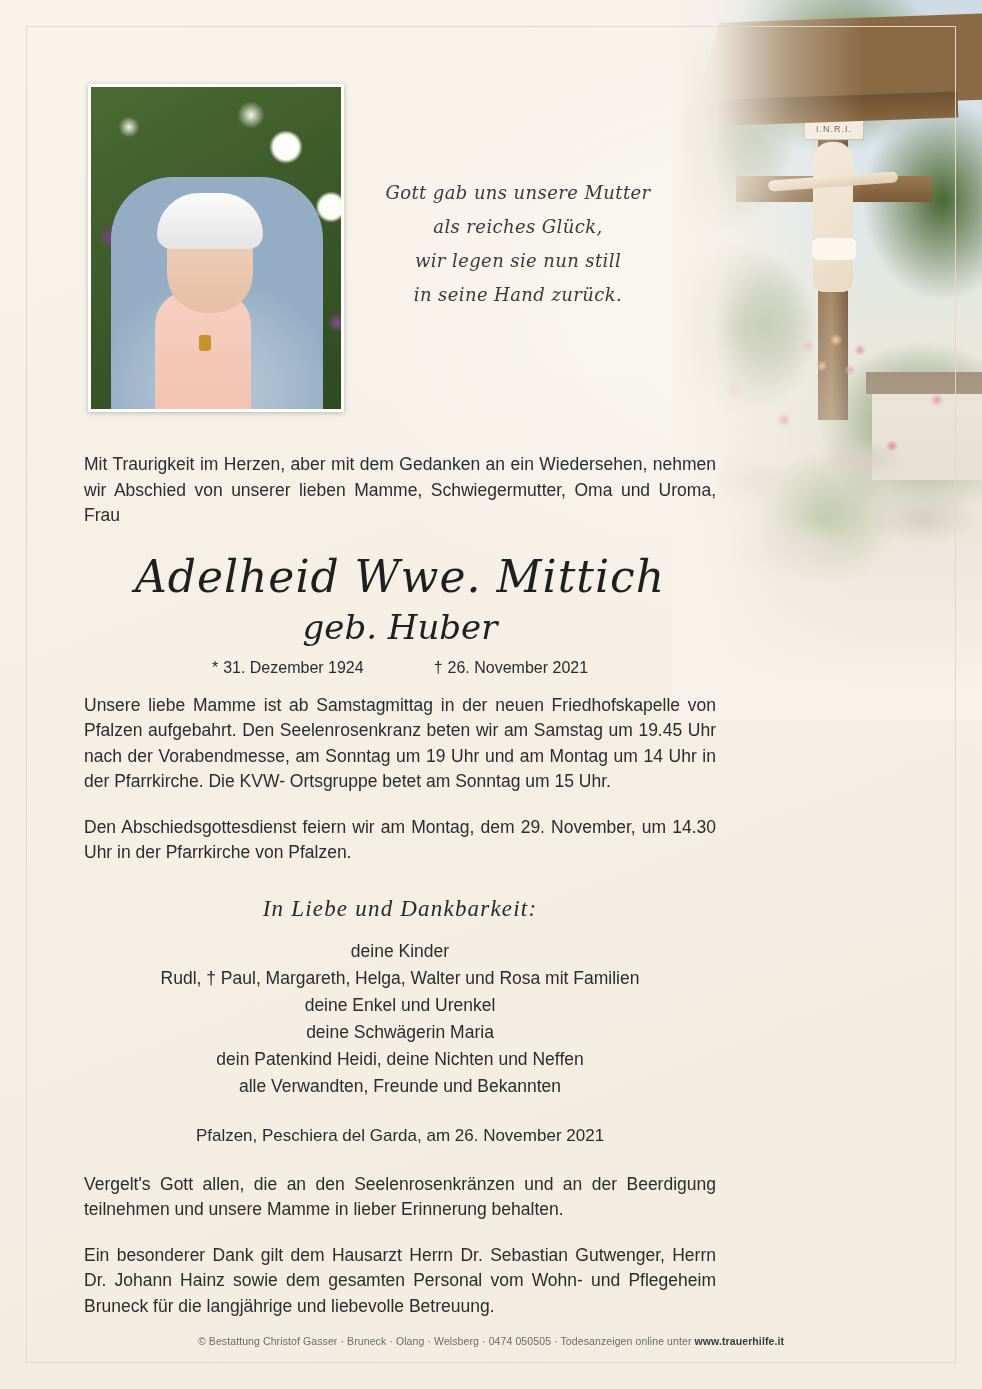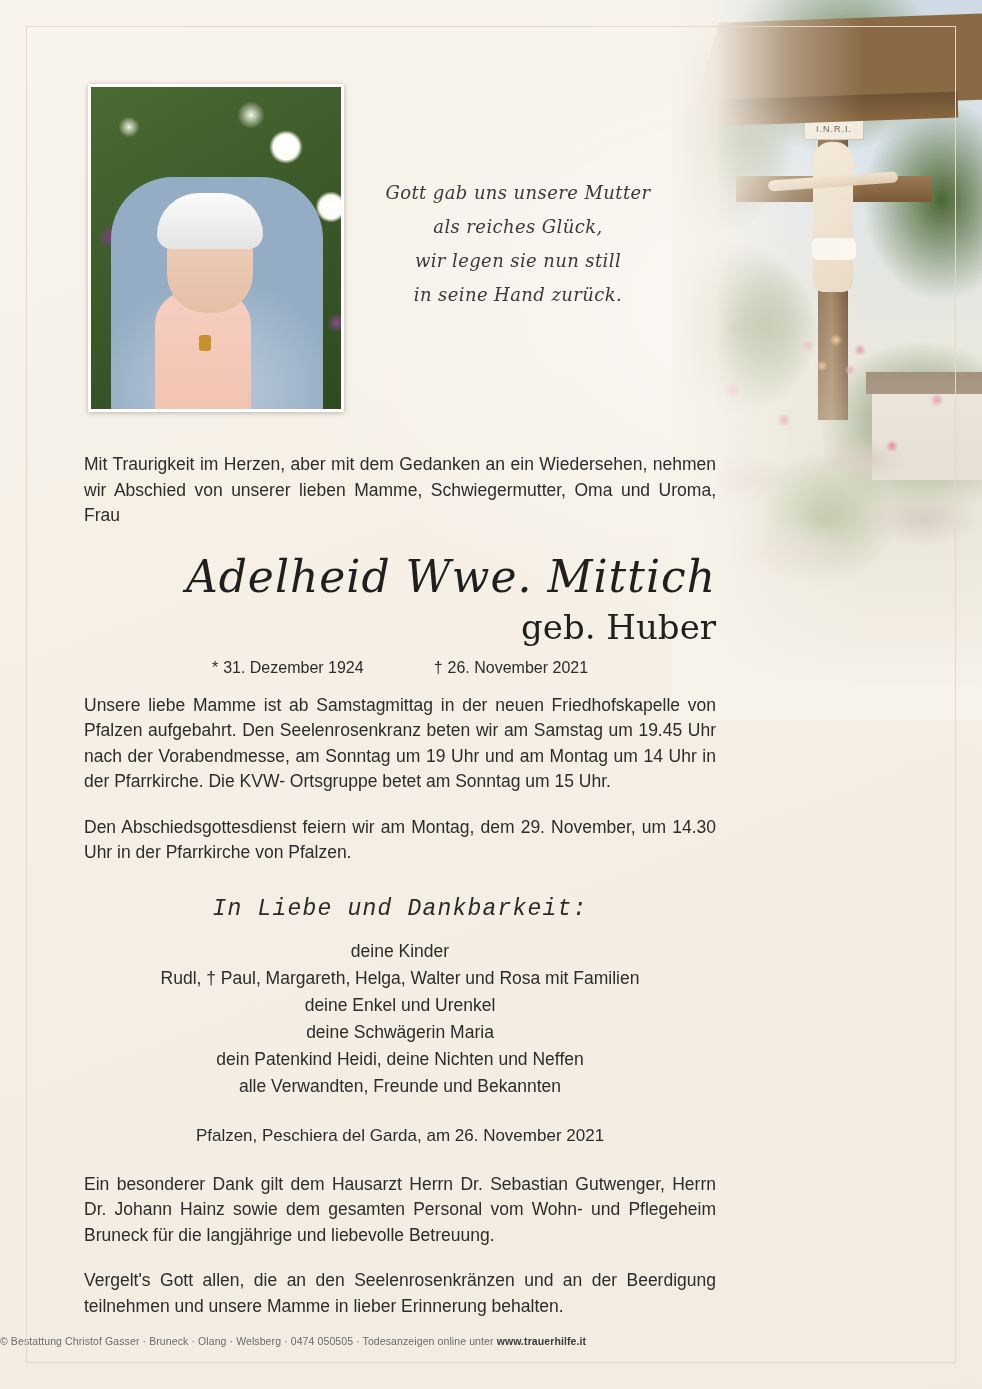--- a/index.html
+++ b/index.html
@@ -316,51 +316,52 @@
   }
   .para {
     font-size: 17.5px;
     line-height: 25.5px;
     text-align: justify;
     color: #2c2c2c;
     margin: 0 0 20px 0;
   }
 
   .name {
-    text-align: right;
+    text-align: center;
     font-family: "DejaVu Serif", serif;
     font-style: italic;
     font-size: 44px;
     line-height: 56px;
     letter-spacing: 1px;
     color: #1f1f1f;
     margin: 18px 0 0 0;
     white-space: nowrap;
   }
   .maidenname {
-    text-align: right;
+    text-align: center;
     font-family: "DejaVu Serif", serif;
+    font-style: italic;
     font-size: 34px;
     line-height: 44px;
     color: #1f1f1f;
     margin: 0 0 10px 0;
   }
   .dates {
     display: flex;
     justify-content: center;
     gap: 70px;
     font-size: 16px;
     color: #2c2c2c;
     margin: 6px 0 16px 0;
   }
   .dates .sym { margin-right: 5px; }
 
   .thanks-head {
     text-align: center;
-    font-family: Liberation Mono, monospace;
+    font-family: Liberation Serif, serif;
     font-style: italic;
     font-size: 23px;
     letter-spacing: 1.2px;
     color: #2a2a2a;
     margin: 30px 0 12px 0;
   }
   .family {
     text-align: center;
     font-size: 17.5px;
     line-height: 27px;
@@ -372,21 +373,21 @@
     font-size: 17px;
     color: #2c2c2c;
     margin: 26px 0 26px 0;
   }
 
   .footer {
     position: absolute;
     left: 0;
     bottom: 42px;
     width: 982px;
-    text-align: left;
+    text-align: center;
     font-size: 10.5px;
     color: #6b6b6b;
     letter-spacing: 0.1px;
   }
   .footer b { color: #3b3b3b; }
 </style>
 </head>
 <body>
 
 <div class="page">
@@ -458,23 +459,23 @@
         <div>deine Kinder</div>
         <div>Rudl,  † Paul, Margareth, Helga, Walter und Rosa mit Familien</div>
         <div>deine Enkel und Urenkel</div>
         <div>deine Schwägerin Maria</div>
         <div>dein Patenkind Heidi, deine Nichten und Neffen</div>
         <div>alle Verwandten, Freunde und Bekannten</div>
       </div>
 
       <div class="place-date">Pfalzen, Peschiera del Garda, am 26. November 2021</div>
 
+      <p class="para">Vergelt's Gott allen, die an den Seelenrosenkränzen und an der Beerdigung teilnehmen und unsere Mamme in lieber Erinnerung behalten.</p>
+
       <p class="para">Ein besonderer Dank gilt dem Hausarzt Herrn Dr. Sebastian Gutwenger, Herrn Dr. Johann Hainz sowie dem gesamten Personal vom Wohn- und Pflegeheim Bruneck für die langjährige und liebevolle Betreuung.</p>
-
-      <p class="para">Vergelt's Gott allen, die an den Seelenrosenkränzen und an der Beerdigung teilnehmen und unsere Mamme in lieber Erinnerung behalten.</p>
 
     </div>
   </div>
 
   <div class="footer">
     <span>© Bestattung Christof Gasser · Bruneck · Olang · Welsberg · 0474 050505 · Todesanzeigen online unter </span><b>www.trauerhilfe.it</b>
   </div>
 
 </div>
 

